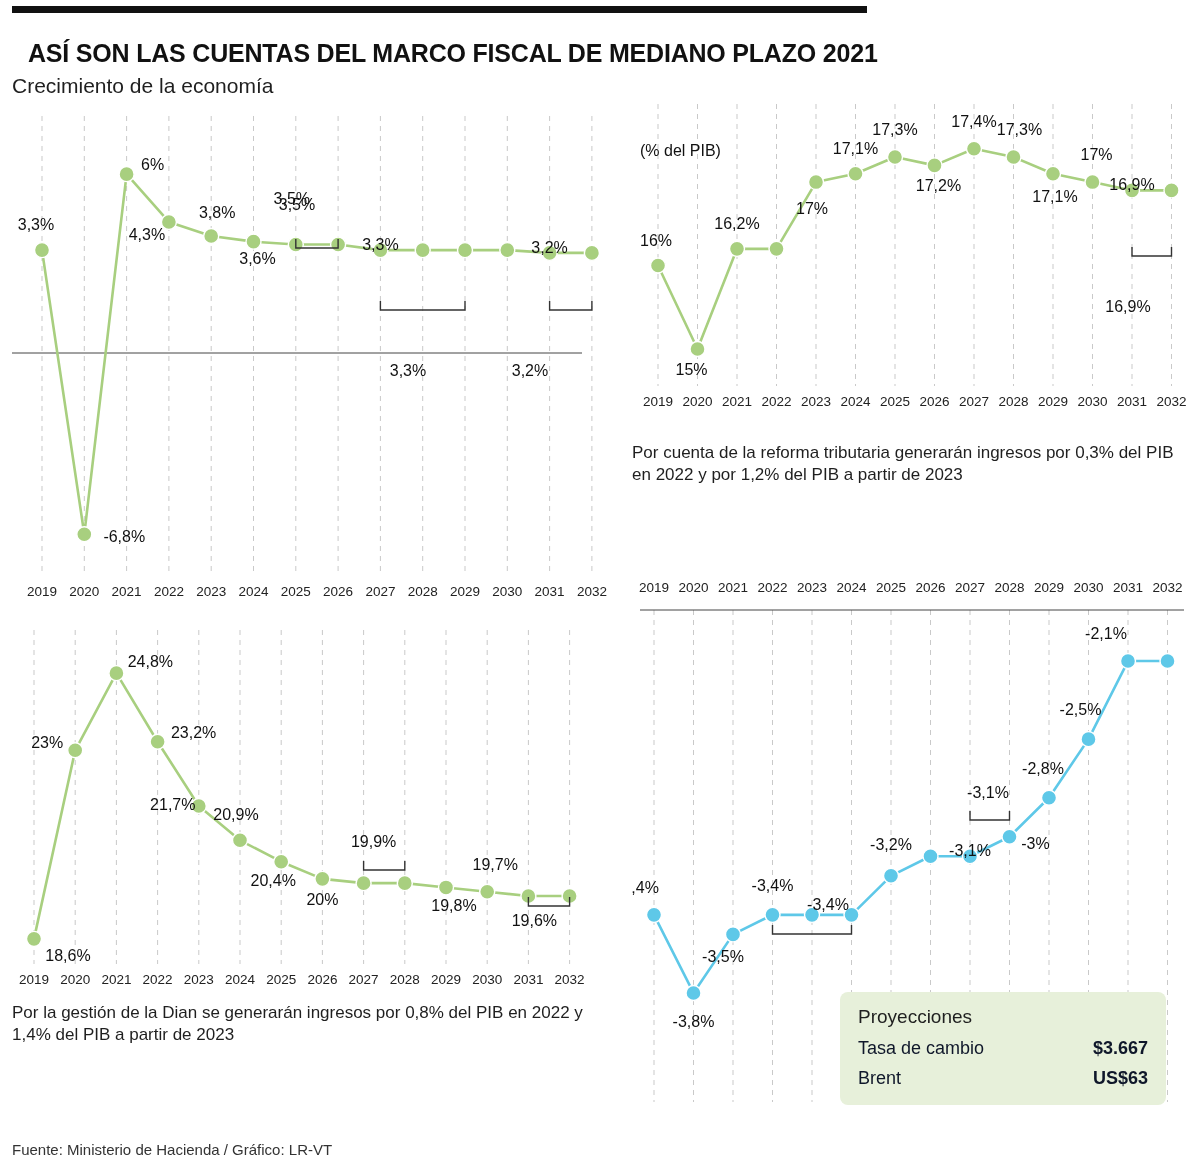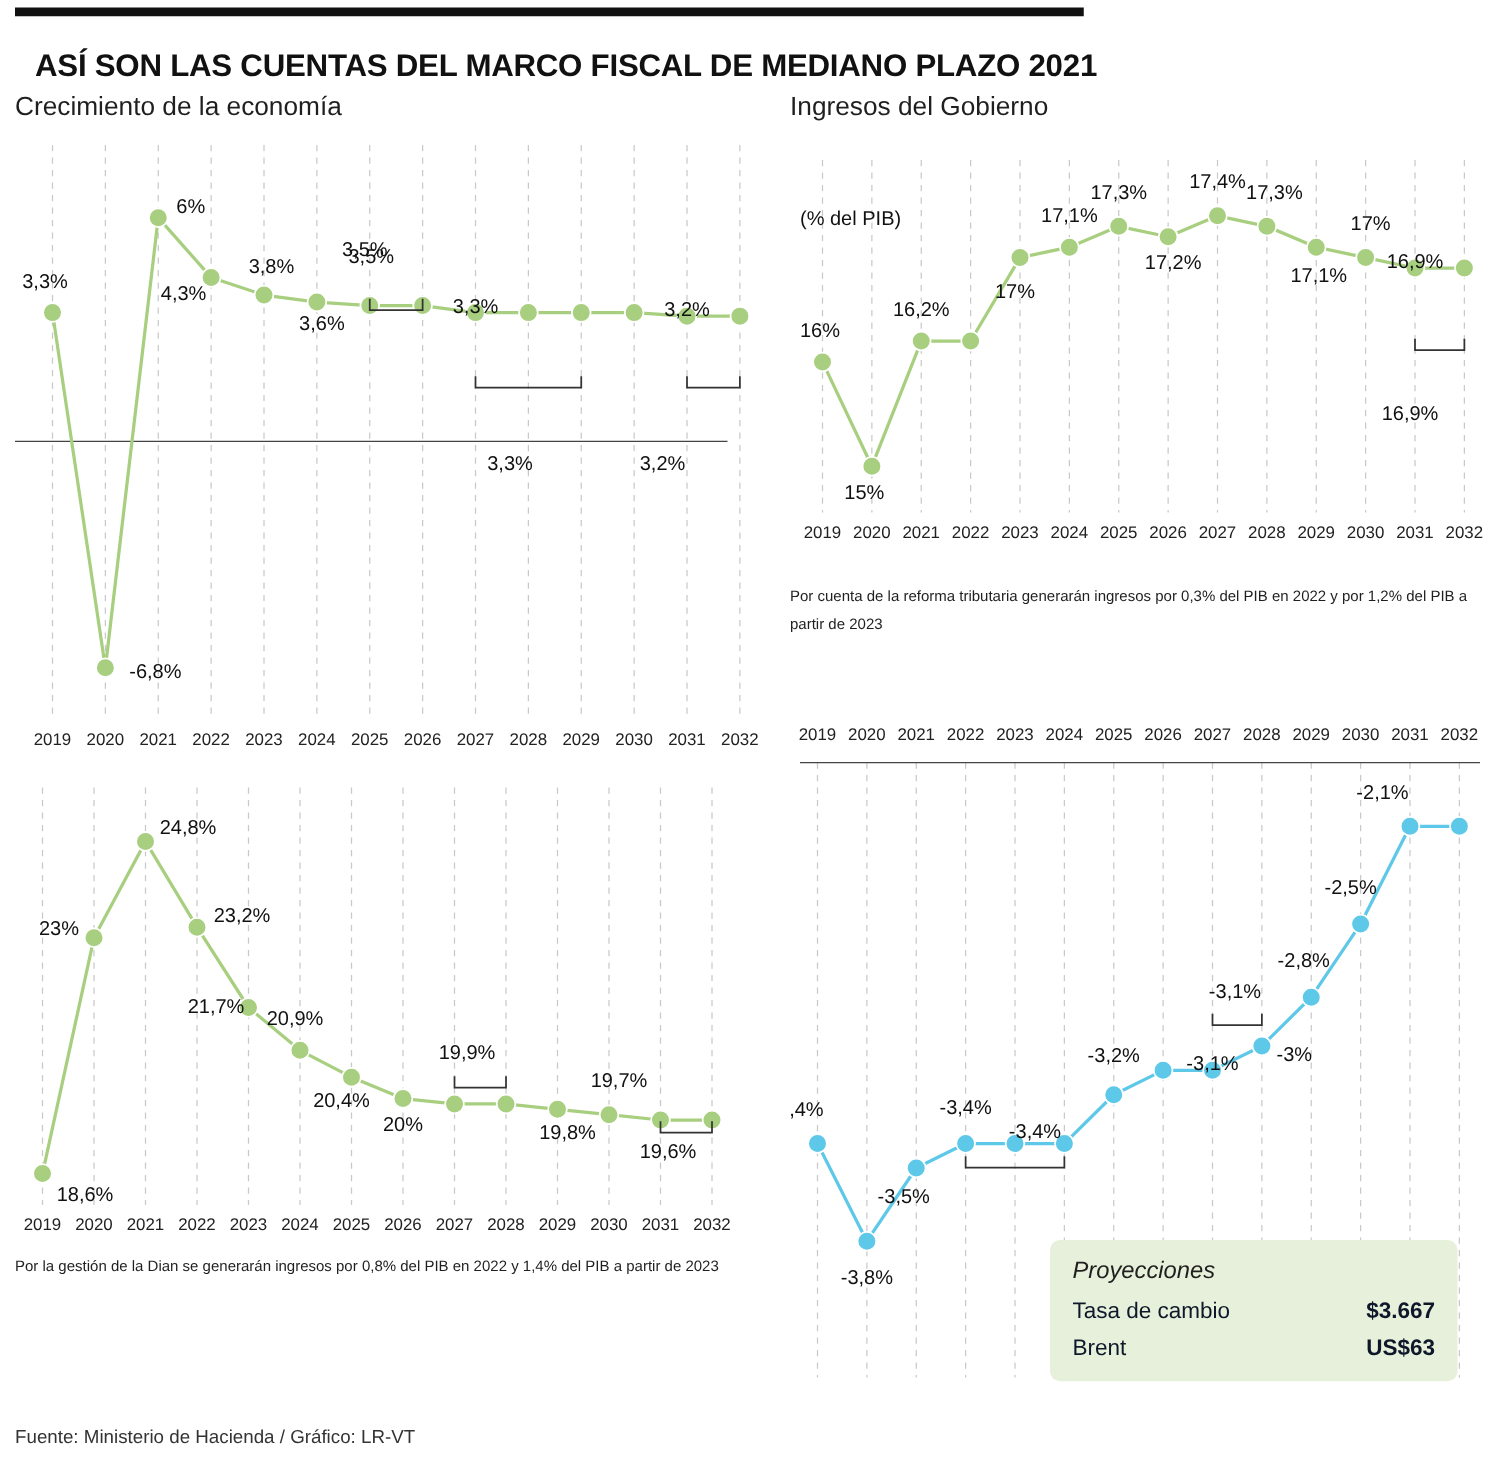--- a/index.html
+++ b/index.html
@@ -18,36 +18,36 @@
     position:absolute;left:28px;top:22px;
     font-size:25px;font-weight:bold;letter-spacing:-0.2px;
     color:#111;
   }
   .panel{position:absolute;margin-top:10px;}
   .panel-title{
     font-size:21px;color:#1f1f1f;
   }
   .panel-title .sub{font-size:18px;color:#3a3a3a;}
   .note{
-    font-size:12px;line-height:22px;color:#1f1f1f;
+    font-size:17px;line-height:22px;color:#1f1f1f;
   }
   .source{
     position:absolute;left:12px;top:1141px;font-size:15px;color:#333;
   }
   .chart{position:relative;}
   svg{display:block;}
   .axlabel{font-size:13.5px;fill:#222;font-family:"Liberation Sans", sans-serif;}
   .dlabel{font-size:16px;fill:#111;font-family:"Liberation Sans", sans-serif;}
   .proj-box{
     position:absolute;
     background:#e7f0da;border-radius:8px;
     padding:14px 18px 16px 18px;
     width:290px;
   }
-  .proj-title{font-size:19px;color:#1f1f1f;margin-bottom:10px;font-style:italic;}
+  .proj-title{font-size:19px;color:#1f1f1f;margin-bottom:10px;}
   .proj-row{
     display:flex;justify-content:space-between;align-items:baseline;
     font-size:18px;color:#0f172a;margin-top:9px;
   }
   .proj-val{font-weight:bold;text-align:right;}
 </style>
 </head>
 <body>
 
 <div class="topbar"></div>
@@ -117,21 +117,20 @@
         <path d="M 537.5999999999999 203 L 537.5999999999999 212 L 579.9 212 L 579.9 203" fill="none" stroke="#333" stroke-width="1.4"></path>
         <text x="558.75" y="0" text-anchor="middle" class="dlabel"></text>
         <text x="285" y="112" text-anchor="middle" class="dlabel">3,5%</text>
         <text x="396" y="278" text-anchor="middle" class="dlabel">3,3%</text>
         <text x="518" y="278" text-anchor="middle" class="dlabel">3,2%</text>
       </svg>
   </div>
 </div>
 
 <div class="panel" style="left:632px;top:64px;width:560px;">
-  <div class="panel-title">Ingresos del Gobierno</div>
   <div class="chart">
     <svg id="svg-income" width="560" height="360" viewBox="0 0 560 360">
         <line x1="26" y1="30" x2="26" y2="312" stroke="#c9c9c9" stroke-width="1" stroke-dasharray="5,5"></line>
         <line x1="65.5" y1="30" x2="65.5" y2="312" stroke="#c9c9c9" stroke-width="1" stroke-dasharray="5,5"></line>
         <line x1="105" y1="30" x2="105" y2="312" stroke="#c9c9c9" stroke-width="1" stroke-dasharray="5,5"></line>
         <line x1="144.5" y1="30" x2="144.5" y2="312" stroke="#c9c9c9" stroke-width="1" stroke-dasharray="5,5"></line>
         <line x1="184" y1="30" x2="184" y2="312" stroke="#c9c9c9" stroke-width="1" stroke-dasharray="5,5"></line>
         <line x1="223.5" y1="30" x2="223.5" y2="312" stroke="#c9c9c9" stroke-width="1" stroke-dasharray="5,5"></line>
         <line x1="263" y1="30" x2="263" y2="312" stroke="#c9c9c9" stroke-width="1" stroke-dasharray="5,5"></line>
         <line x1="302.5" y1="30" x2="302.5" y2="312" stroke="#c9c9c9" stroke-width="1" stroke-dasharray="5,5"></line>

